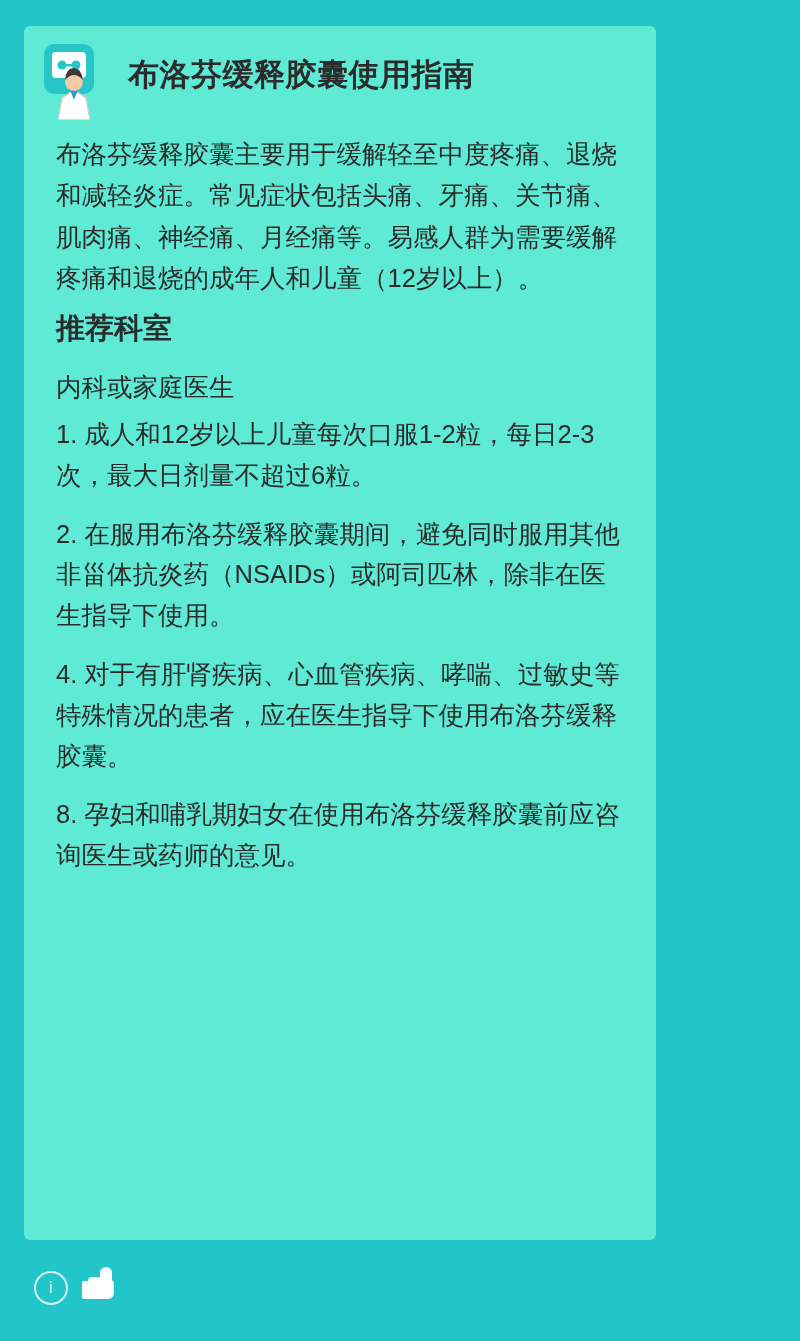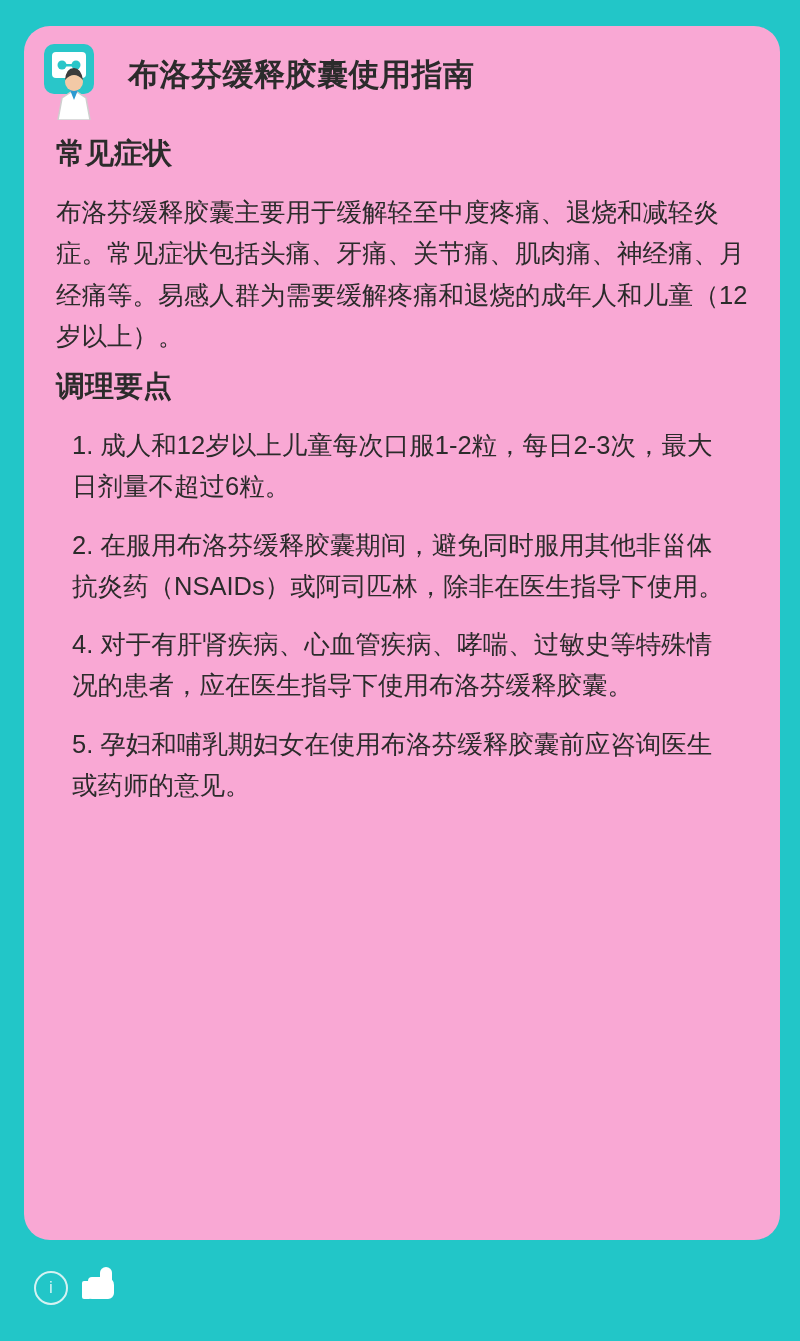--- a/index.html
+++ b/index.html
@@ -17,24 +17,24 @@
     position: relative;
     width: 800px;
     height: 1341px;
     background: #22c6c8;
     box-sizing: border-box;
   }
   .card {
     position: absolute;
     left: 24px;
     top: 26px;
-    width: 756px;
+    width: 632px;
     height: 1214px;
-    background: #f9a8d4;
-    border-radius: 26px;
+    background: #5eead4;
+    border-radius: 6px;
     box-sizing: border-box;
     overflow: hidden;
   }
   .doctor-icon {
     position: absolute;
     left: 20px;
     top: 14px;
     width: 72px;
     height: 80px;
   }
@@ -69,21 +69,21 @@
     line-height: 1.62;
     color: #2b2b2b;
   }
   .plain {
     margin: 0 0 6px 0;
     font-size: 25.5px;
     line-height: 1.6;
     color: #2b2b2b;
   }
   .points {
-    margin: 16px;
+    margin: 0;
     padding: 0;
     list-style: none;
   }
   .points li {
     font-size: 25.5px;
     line-height: 1.6;
     color: #2b2b2b;
     margin-bottom: 18px;
   }
   .footer {
@@ -169,30 +169,30 @@
         <path d="M26 50 L30 60 L34 50 L30 47 Z" fill="#2d9ad1"></path>
         <circle cx="30" cy="42" r="9" fill="#f3c9a6"></circle>
         <path d="M21 40 q9 -10 18 0 q-2 -12 -9 -12 q-8 0 -9 12 Z" fill="#3b3b3b"></path>
       </svg>
     </div>
 
     <div class="title">布洛芬缓释胶囊使用指南</div>
 
     <div class="content">
 
-      <h2 class="section">常见症状</h2>
       <p class="para">布洛芬缓释胶囊主要用于缓解轻至中度疼痛、退烧和减轻炎症。常见症状包括头痛、牙痛、关节痛、肌肉痛、神经痛、月经痛等。易感人群为需要缓解疼痛和退烧的成年人和儿童（12岁以上）。</p>
 
-      <h2 class="section section-spacer-top">调理要点</h2>
+      <h2 class="section section-spacer-top">推荐科室</h2>
+      <p class="plain">内科或家庭医生</p>
 
       <ul class="points">
         <li>1. 成人和12岁以上儿童每次口服1-2粒，每日2-3次，最大日剂量不超过6粒。</li>
         <li>2. 在服用布洛芬缓释胶囊期间，避免同时服用其他非甾体抗炎药（NSAIDs）或阿司匹林，除非在医生指导下使用。</li>
         <li>4. 对于有肝肾疾病、心血管疾病、哮喘、过敏史等特殊情况的患者，应在医生指导下使用布洛芬缓释胶囊。</li>
-        <li>5. 孕妇和哺乳期妇女在使用布洛芬缓释胶囊前应咨询医生或药师的意见。</li>
+        <li>8. 孕妇和哺乳期妇女在使用布洛芬缓释胶囊前应咨询医生或药师的意见。</li>
       </ul>
 
     </div>
   </div>
 
   <div class="footer">
     <div class="footer-icon">i</div>
     <div class="thumb">
       <div class="cuff"></div>
       <div class="up"></div>

